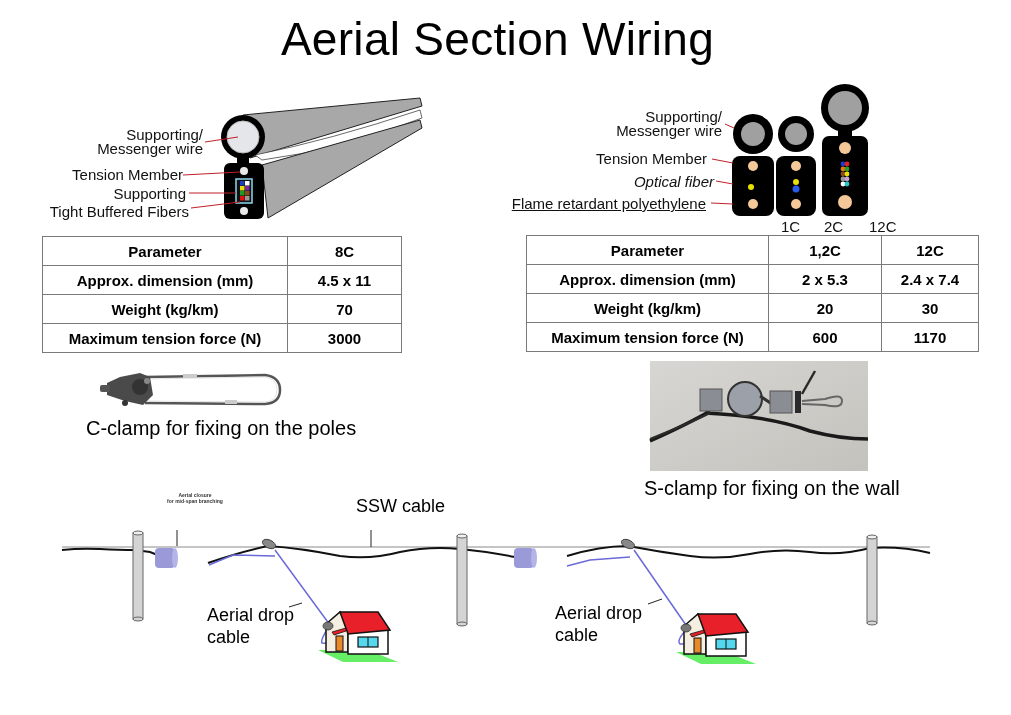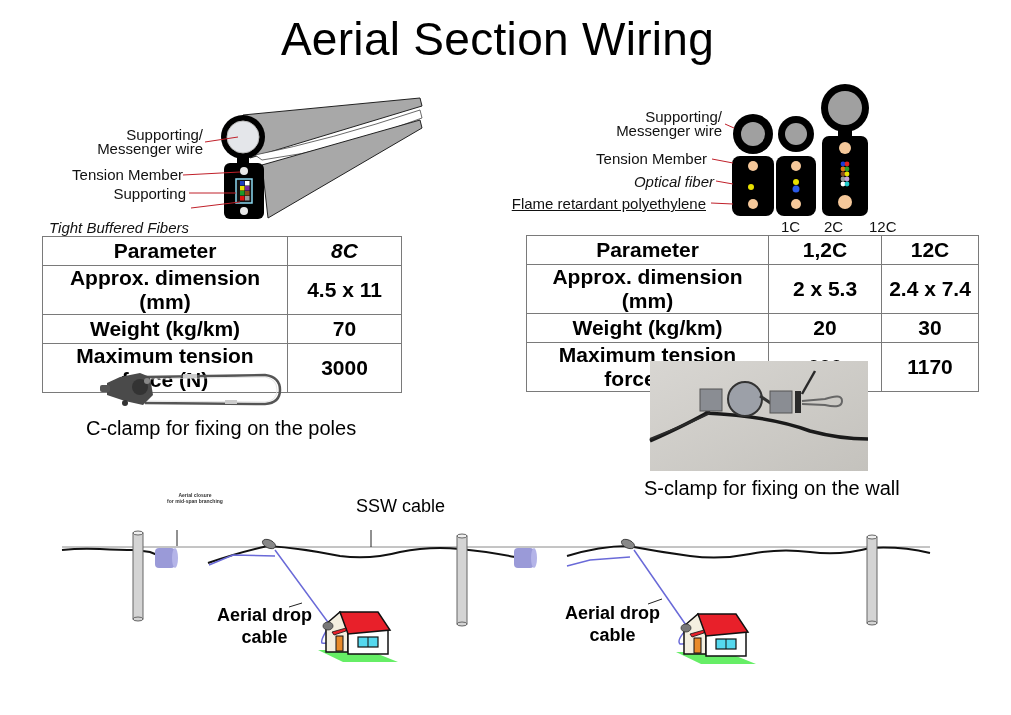--- a/index.html
+++ b/index.html
@@ -2,24 +2,24 @@
 <html><head>
 <meta charset="utf-8">
 <style>
   html, body { margin: 0; padding: 0; background: #ffffff; }
   body { width: 1011px; height: 715px; position: relative; overflow: hidden;
          font-family: "Liberation Sans", sans-serif; color: #000; }
   .abs { position: absolute; margin-left: 35px; }
   .title { left: 0; width: 925px; top: 12px; text-align: center; font-size: 46px; font-weight: normal; letter-spacing: 0.3px; }
   .lbl { font-size: 15px; color: #111; white-space: nowrap; }
   .lbl-r { text-align: right; }
-  table.spec { position: absolute; border-collapse: collapse; font-weight: bold; font-size: 21px; }
+  table.spec { position: absolute; border-collapse: collapse; font-weight: bold; font-size: 15px; }
   table.spec td { border: 1px solid #7a7a7a; text-align: center; height: 28px; padding: 0 6px; }
   .caption { font-weight: normal; font-size: 20px; white-space: nowrap; }
-  .diag-lbl { font-weight: bold; font-size: 18px; text-align: center; line-height: 22px; }
+  .diag-lbl { font-weight: normal; font-size: 18px; line-height: 22px; }
   .tiny { font-size: 5px; text-align: center; line-height: 6px; font-weight: bold; color: #333; }
   svg { position: absolute; overflow: visible; }
 </style>
 </head>
 <body>
 
 <div class="abs title">Aerial Section Wiring</div>
 
 <div>
   <svg style="left:0;top:0;width:1011px;height:230px;">
@@ -51,21 +51,21 @@
     <line x1="183" y1="175" x2="240" y2="172" stroke="#c0202a" stroke-width="1"></line>
     <line x1="189" y1="193" x2="236" y2="193" stroke="#c0202a" stroke-width="1"></line>
     <line x1="191" y1="208" x2="240" y2="202" stroke="#c0202a" stroke-width="1"></line>
   </svg>
   <div class="abs lbl lbl-r" style="right:808px;top:128px;line-height:14px;">
     <div>Supporting/</div>
     <div>Messenger wire</div>
   </div>
   <div class="abs lbl lbl-r" style="right:828px;top:166px;">Tension Member</div>
   <div class="abs lbl lbl-r" style="right:825px;top:185px;">Supporting</div>
-  <div class="abs lbl lbl-r" style="right:822px;top:219px;font-style:italic;">Tight Buffered Fibers</div>
+  <div class="abs lbl lbl-r" style="right:822px;top:203px;">Tight Buffered Fibers</div>
 </div>
 
 <div>
   <svg style="left:0;top:0;width:1011px;height:240px;">
 
     <g>
       <circle cx="753" cy="134" r="20" fill="#000"></circle>
       <circle cx="753" cy="134" r="12" fill="#a0a0a0"></circle>
       <rect x="732" y="156" width="42" height="60" rx="8" fill="#000"></rect>
       <circle cx="753" cy="166" r="5" fill="#f5c89a"></circle>
@@ -118,21 +118,21 @@
   <div class="abs lbl lbl-r" style="right:305px;top:195px;text-decoration:underline;">Flame retardant polyethylene</div>
   <div class="abs lbl" style="left:746px;top:218px;">1C</div>
   <div class="abs lbl" style="left:789px;top:218px;">2C</div>
   <div class="abs lbl" style="left:834px;top:218px;">12C</div>
 </div>
 
 <table class="spec" style="left:42px;top:236px;">
   <tbody>
       <tr>
     <td style="width:232px;">Parameter</td>
-    <td style="width:101px;font-style:italic;">8C</td>
+    <td style="width:101px;">8C</td>
   </tr>
   <tr>
     <td>Approx. dimension (mm)</td>
     <td>4.5 x 11</td>
   </tr>
   <tr>
     <td>Weight (kg/km)</td>
     <td>70</td>
   </tr>
   <tr>

